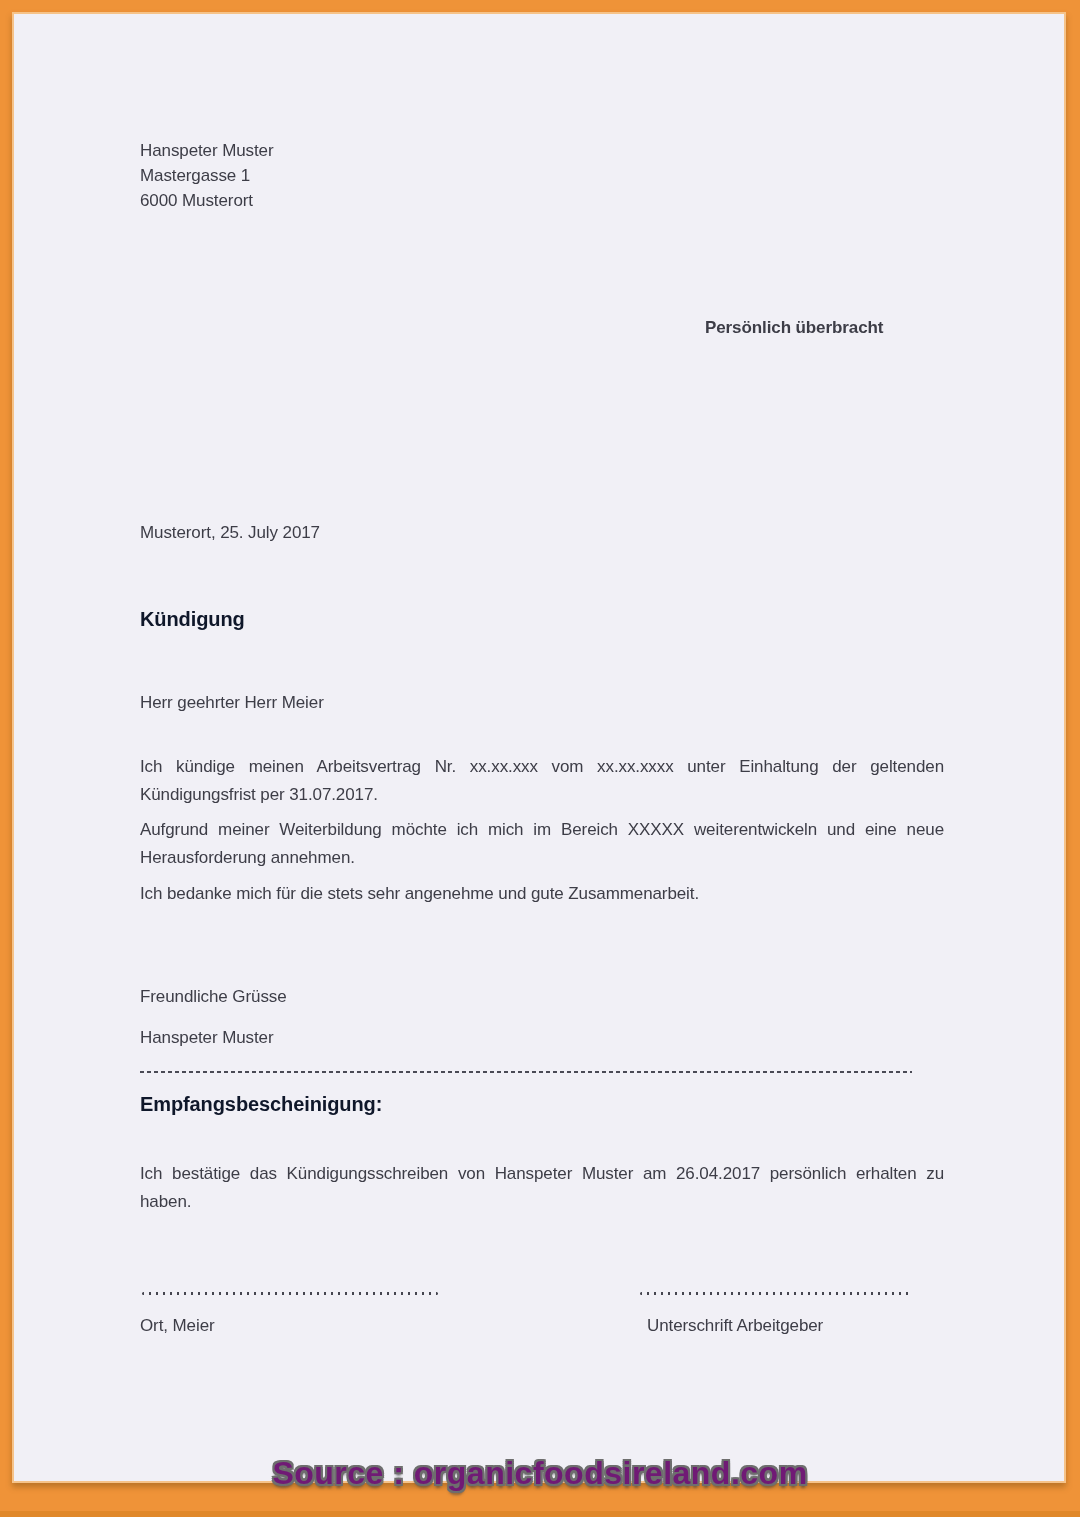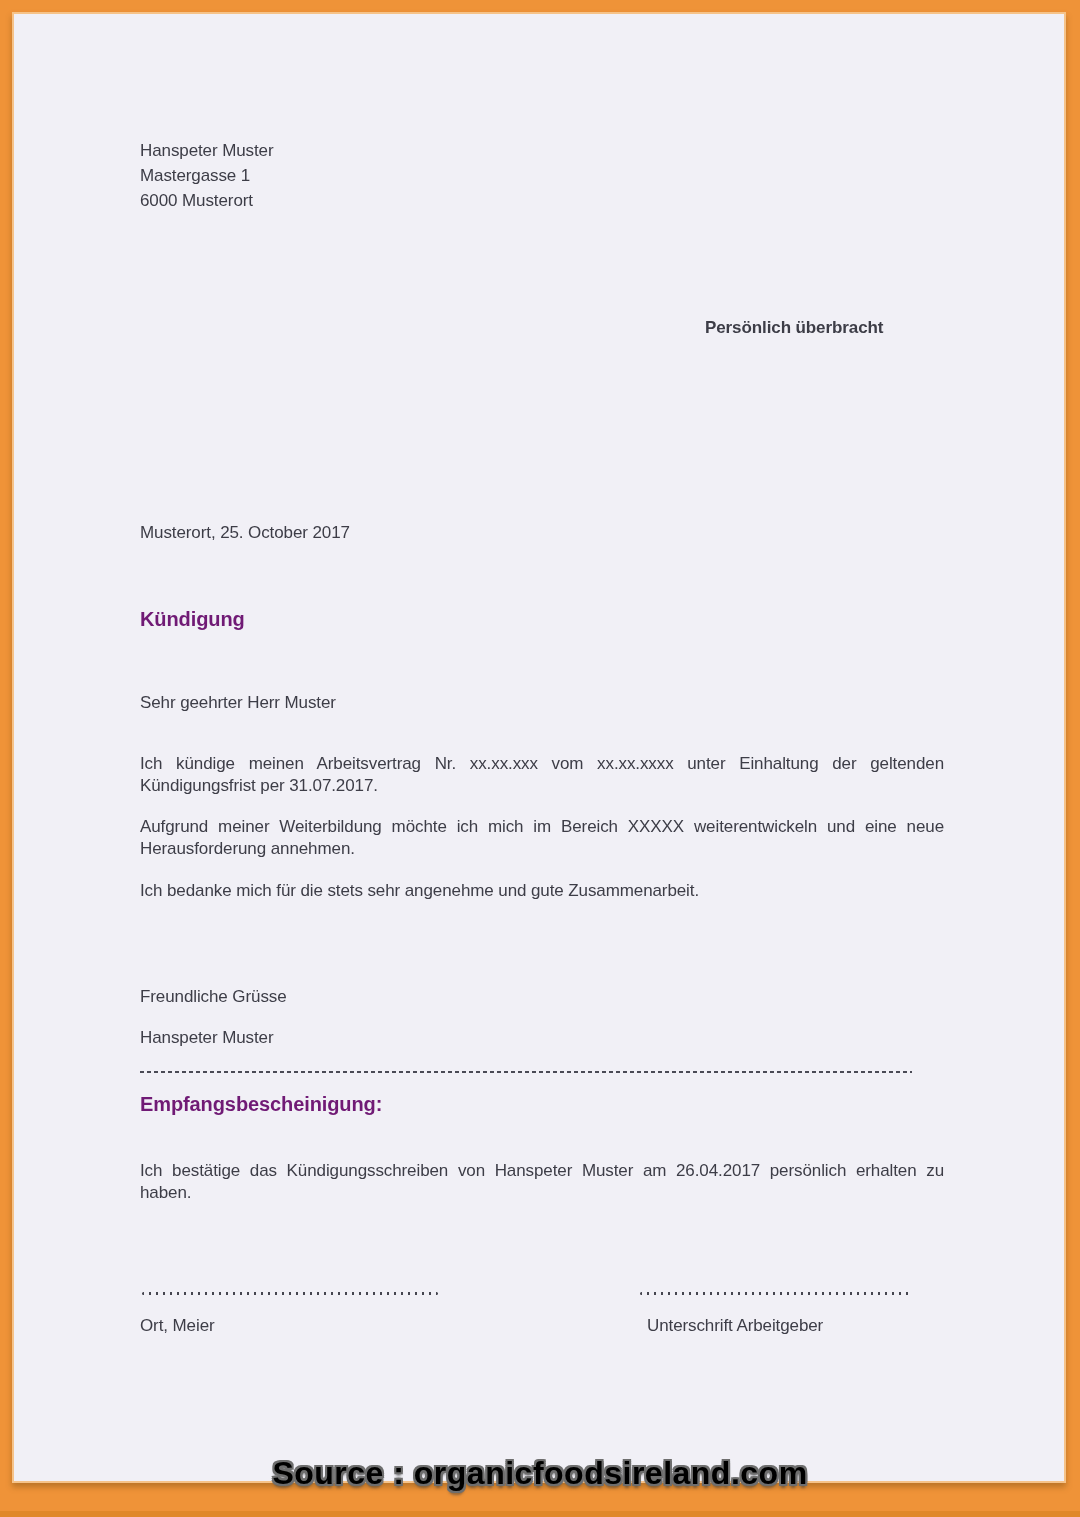--- a/index.html
+++ b/index.html
@@ -39,45 +39,45 @@
     font-size: 17px;
     letter-spacing: -0.1px;
     border-radius: 15px;
   }
   .abs { position: absolute; }
   .addr { line-height: 25px; }
   .bold { font-weight: bold; }
   .subject {
     font-size: 20px;
     font-weight: bold;
-    color: #701a75;
+    color: #0f172a;
     text-align: center;
   }
   .para {
     width: 804px;
-    line-height: 22px;
+    line-height: 28px;
     text-align: justify;
   }
   .dashed-line {
     height: 2px;
     background: repeating-linear-gradient(90deg, #4A4A55 0 4px, transparent 4px 7px);
   }
   .dotted-line {
     height: 3px;
     background: repeating-linear-gradient(90deg, #45454F 0 2.5px, transparent 2.5px 7px);
     border-radius: 2px;
   }
   .watermark {
     position: absolute;
     left: 0; right: 0;
     top: 1455px;
     text-align: center;
     font-size: 32px;
     font-weight: bold;
-    color: #000000;
+    color: #701a75;
     letter-spacing: 0.5px;
     text-shadow:
       -2px -2px 0 #6E6E6E,  2px -2px 0 #6E6E6E,
       -2px  2px 0 #6E6E6E,  2px  2px 0 #6E6E6E,
       -2px  0   0 #6E6E6E,  2px  0   0 #6E6E6E,
        0   -2px 0 #6E6E6E,  0    2px 0 #6E6E6E,
        0    4px 3px rgba(60,60,60,0.6);
     z-index: 3;
   }
 </style>
@@ -91,25 +91,25 @@
 
     <div class="abs addr" style="left:140px; top:138px;">
       <div>Hanspeter Muster</div>
       <div>Mastergasse 1</div>
       <div>6000 Musterort</div>
     </div>
 
     <div class="abs bold" style="left:665px; top:318px;margin-left:40px;">Persönlich überbracht</div>
 
 
-    <div class="abs" style="left:140px; top:523px;">Musterort, 25. October 2017</div>
+    <div class="abs" style="left:140px; top:523px;">Musterort, 25. July 2017</div>
 
     <div class="abs subject" style="left:140px; top:608px;">Kündigung</div>
 
-    <div class="abs" style="left:140px; top:693px;">Sehr geehrter Herr Muster</div>
+    <div class="abs" style="left:140px; top:693px;">Herr geehrter Herr Meier</div>
 
     <div class="abs para" style="left:140px; top:753px;">Ich kündige meinen Arbeitsvertrag Nr. xx.xx.xxx vom xx.xx.xxxx unter Einhaltung der geltenden Kündigungsfrist per 31.07.2017.</div>
     <div class="abs para" style="left:140px; top:816px;">Aufgrund meiner Weiterbildung möchte ich mich im Bereich XXXXX weiterentwickeln und eine neue Herausforderung annehmen.</div>
     <div class="abs para" style="left:140px; top:880px;">Ich bedanke mich für die stets sehr angenehme und gute Zusammenarbeit.</div>
 
     <div class="abs" style="left:140px; top:987px;text-align:center;">Freundliche Grüsse</div>
 
     <div class="abs" style="left:140px; top:1028px;">Hanspeter Muster</div>
 
     <div class="abs dashed-line" style="left:140px; top:1071px; width:772px;"></div>

